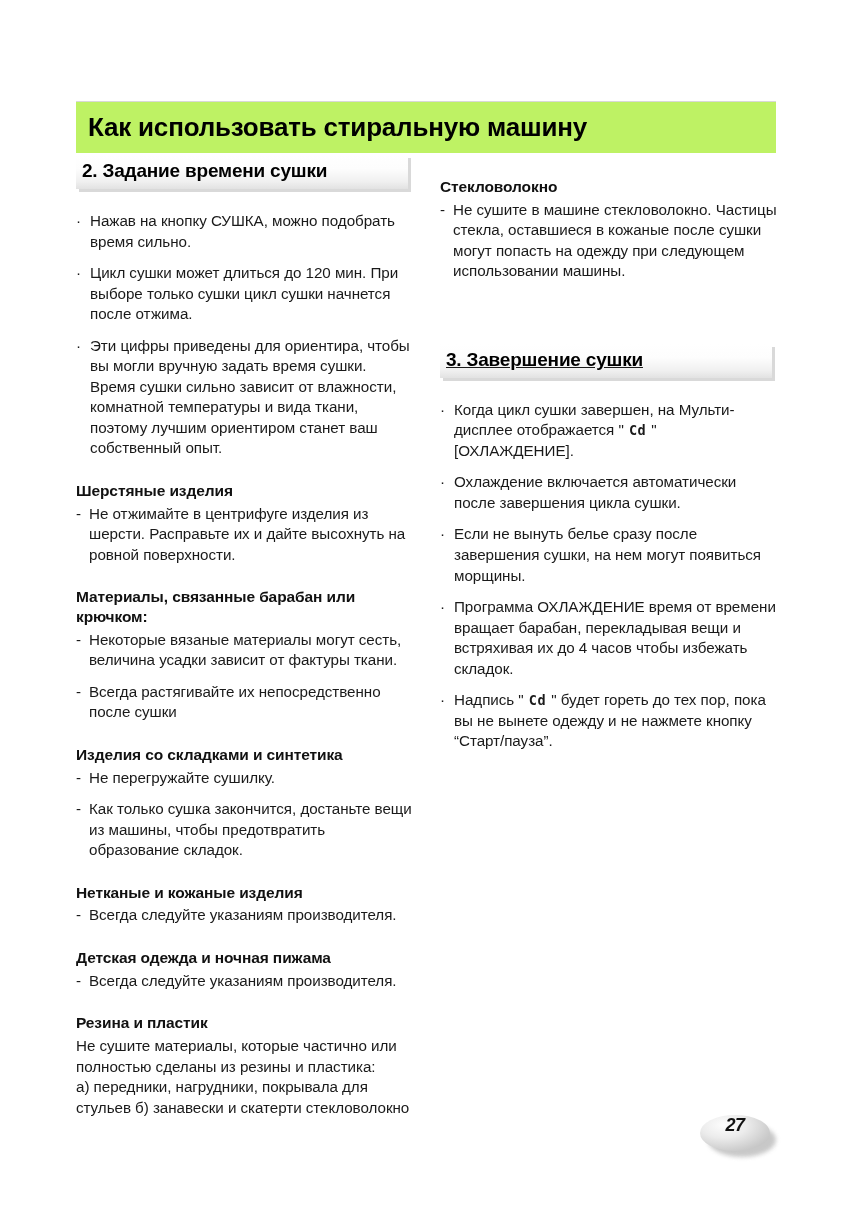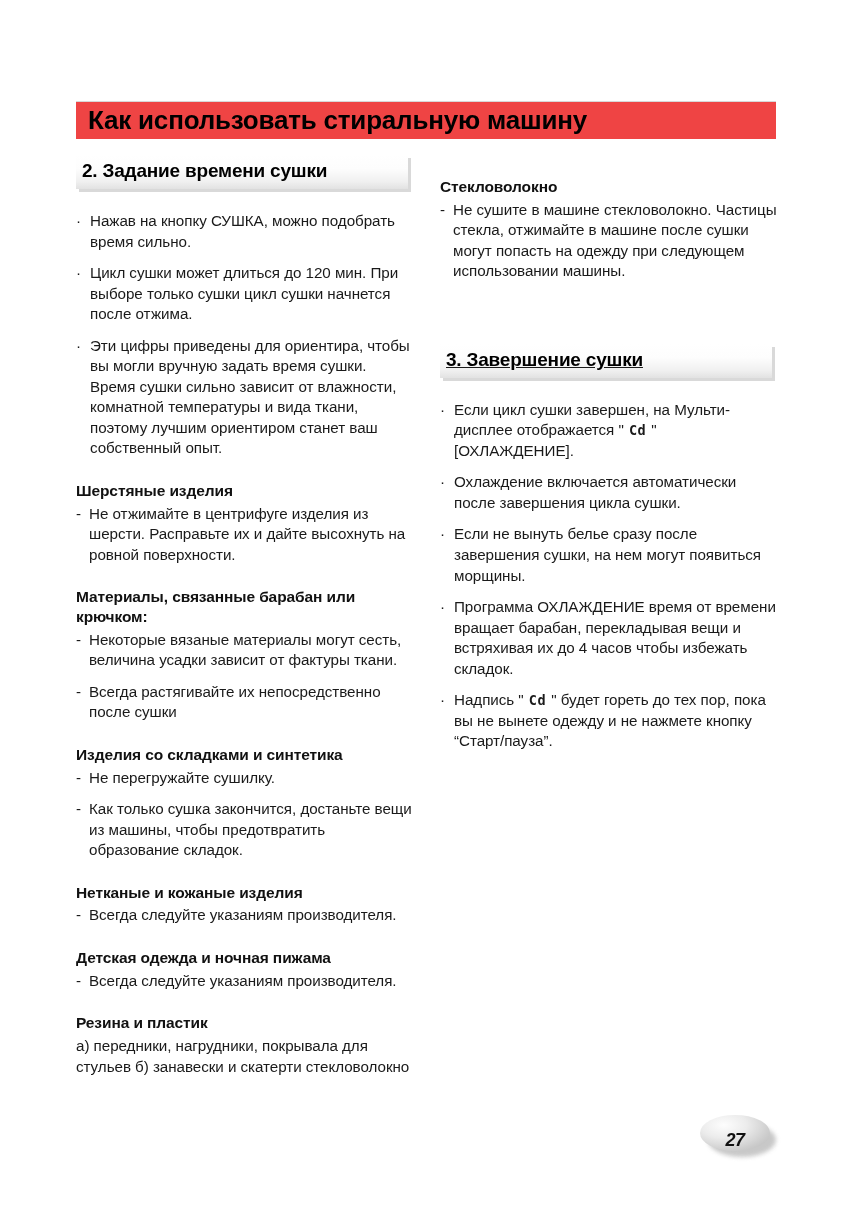--- a/index.html
+++ b/index.html
@@ -24,22 +24,22 @@
     height: 1224px;
     background: #ffffff;
   }
 
   
   .title-bar {
     position: absolute;
     left: 76px;
     top: 101px;
     width: 700px;
-    height: 38px;
-    background: #ef4444;
+    height: 52px;
+    background: #bef264;
     border-top: 1px solid #d8d8d8;
     display: flex;
     align-items: center;
     box-sizing: border-box;
     padding-left: 12px;
   }
   .title-bar .title-text {
     font-size: 26px;
     font-weight: bold;
     letter-spacing: -0.2px;
@@ -151,21 +151,21 @@
   }
   .page-badge .ellipse {
     position: absolute;
     left: 0;
     top: 0;
     width: 70px;
     height: 36px;
     border-radius: 50%;
     background: radial-gradient(ellipse at 34% 28%, #fdfdfd 0%, #ececec 35%, #cdcdcd 70%, #b4b4b4 100%);
     display: flex;
-    align-items: flex-end;
+    align-items: flex-start;
     justify-content: center;
   }
   .page-badge .num {
     font-size: 18px;
     font-weight: bold;
     font-style: italic;
     color: #111111;
     letter-spacing: -0.5px;
   }
 </style>
@@ -244,43 +244,44 @@
       <div class="block">
         <div class="subhead">Детская одежда и ночная пижама</div>
         <div class="item dash">
           <span class="marker">-</span>
           <span>Всегда следуйте указаниям производителя.</span>
         </div>
       </div>
 
       <div class="block">
         <div class="subhead">Резина и пластик</div>
+        <div class="item plain">Не сушите материалы, которые частично или полностью сделаны из резины и пластика:</div>
         <div class="item plain">а) передники, нагрудники, покрывала для стульев б) занавески и скатерти стекловолокно</div>
       </div>
 
     </div>
 
     <div class="col col-right">
 
       <div class="block">
         <div class="subhead">Стекловолокно</div>
         <div class="item dash">
           <span class="marker">-</span>
-          <span>Не сушите в машине стекловолокно. Частицы стекла, отжимайте в машине после сушки могут попасть на одежду при следующем использовании машины.</span>
+          <span>Не сушите в машине стекловолокно. Частицы стекла, оставшиеся в кожаные после сушки могут попасть на одежду при следующем использовании машины.</span>
         </div>
       </div>
 
       <div class="section-box" style="margin-top:62px;text-decoration:underline;">
         <span class="section-text">3. Завершение сушки</span>
       </div>
 
       <div class="block">
         <div class="item">
           <span class="marker">·</span>
-          <span>Если цикл сушки завершен, на Мульти-дисплее отображается " </span><span class="lcd">Cd</span><span> " [ОХЛАЖДЕНИЕ].</span>
+          <span>Когда цикл сушки завершен, на Мульти-дисплее отображается " </span><span class="lcd">Cd</span><span> " [ОХЛАЖДЕНИЕ].</span>
         </div>
         <div class="item">
           <span class="marker">·</span>
           <span>Охлаждение включается автоматически после завершения цикла сушки.</span>
         </div>
         <div class="item">
           <span class="marker">·</span>
           <span>Если не вынуть белье сразу после завершения сушки, на нем могут появиться морщины.</span>
         </div>
         <div class="item">

